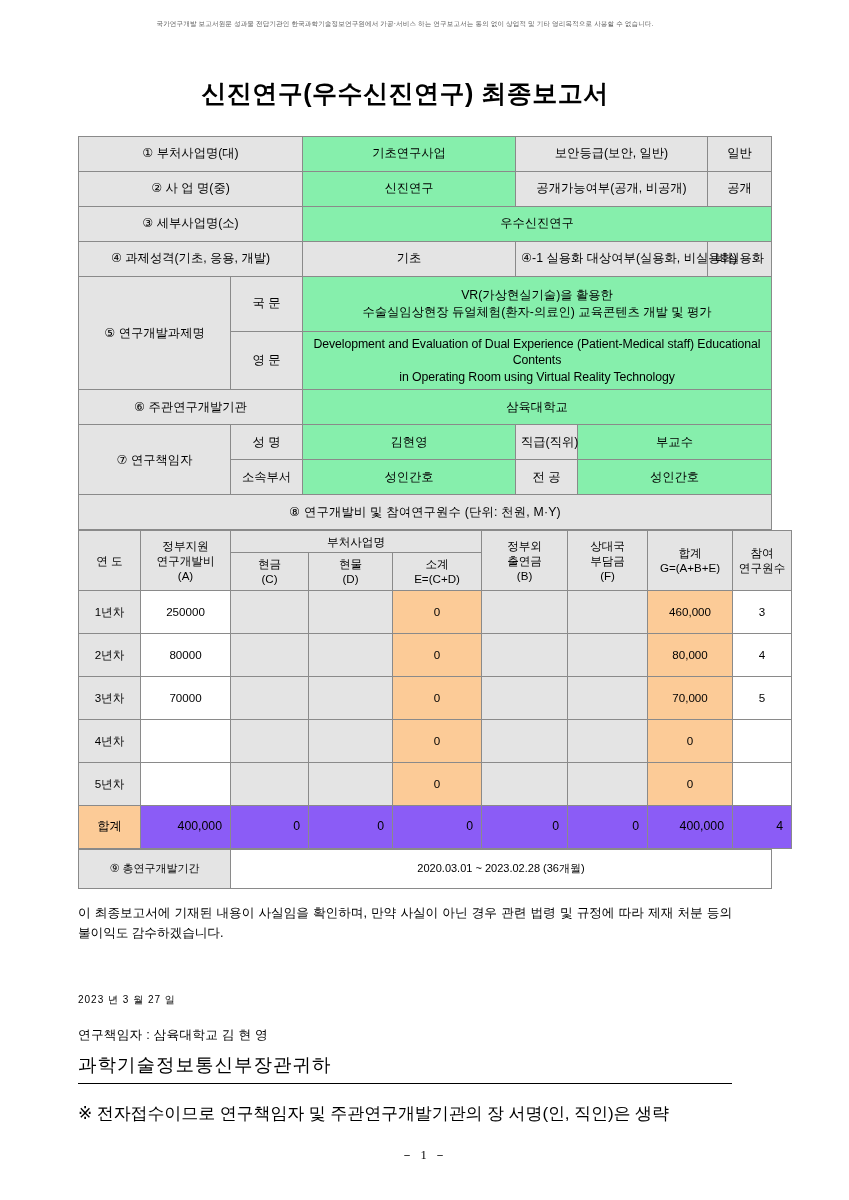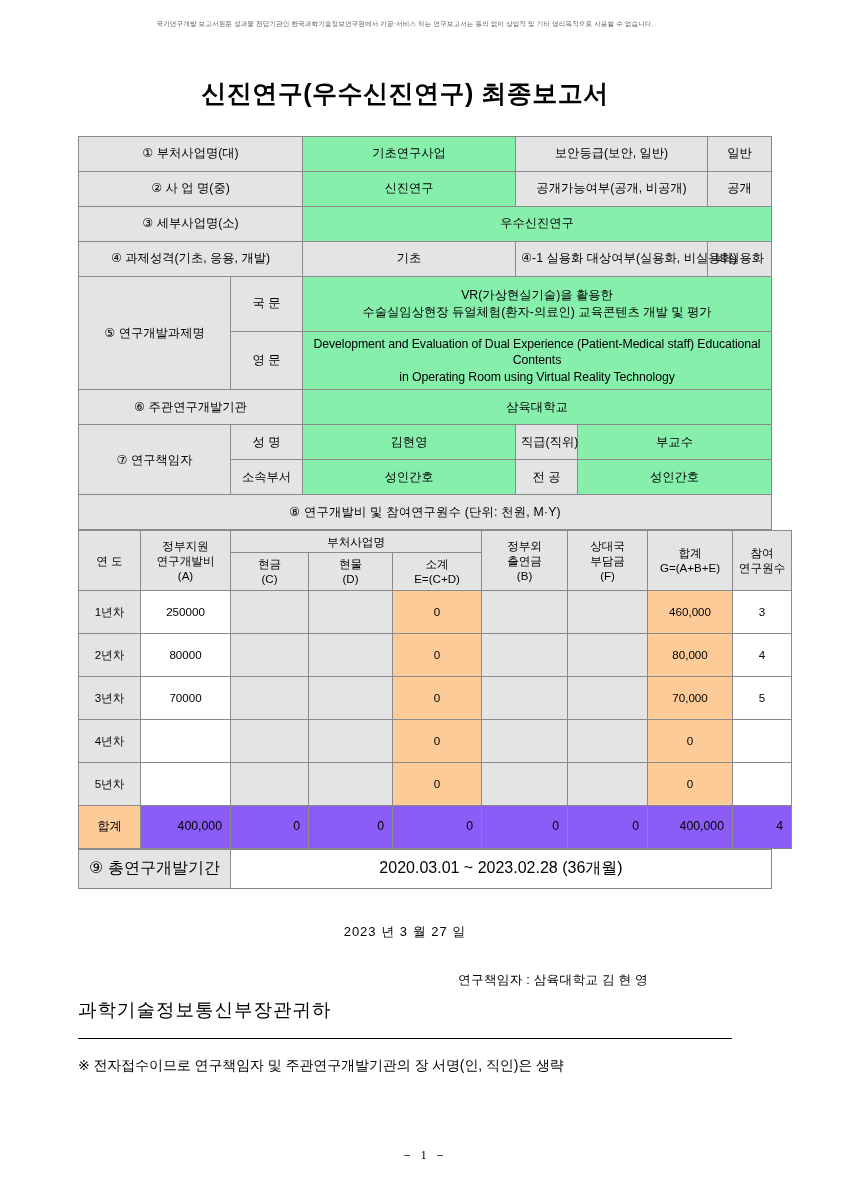--- a/index.html
+++ b/index.html
@@ -137,69 +137,69 @@
     text-align: center;
   }
   
   table.period {
     border-collapse: collapse;
     width: 693px;
     table-layout: fixed;
   }
   table.period td {
     border: 1px solid #8a8a8a;
-    font-size: 16px;
+    font-size: 11px;
     text-align: center;
     vertical-align: middle;
     height: 30px;
     padding: 4px 5px;
   }
   
   .declaration {
     margin-top: 14px;
     font-size: 12.7px;
     line-height: 1.65;
     text-align: justify;
     letter-spacing: -0.1px;
   }
   
   .sig-date {
-    text-align: center;
-    font-size: 13px;
-    margin-top: 34px;
+    text-align: left;
+    font-size: 10px;
+    margin-top: 49px;
     letter-spacing: 1px;
   }
   .sig-line {
-    text-align: right;
+    text-align: left;
     font-size: 12.7px;
-    margin-top: 31px;
+    margin-top: 20px;
     padding-right: 84px;
     letter-spacing: 0.2px;
   }
   .sig-line2 {
     text-align: right;
     font-size: 12.7px;
     margin-top: 18px;
     padding-right: 6px;
     letter-spacing: 0.2px;
   }
   
   .minister-wrap {
     margin-top: 8px;
     border-bottom: 1.6px solid #000;
-    padding-bottom: 16px;
+    padding-bottom: 6px;
   }
   .minister {
     font-size: 18.5px;
     letter-spacing: 1px;
   }
   
   .footnote {
     margin-top: 18px;
-    font-size: 14px;
+    font-size: 17px;
     letter-spacing: -0.1px;
   }
   
   .pagenum {
     position: absolute;
     bottom: 36px;
     left: 0;
     width: 849px;
     text-align: center;
     font-size: 12.5px;
@@ -427,20 +427,21 @@
       <col style="width:541px">
     </colgroup>
     <tbody>
       <tr>
         <td class="lblc" style="background:#e4e4e4">⑨ 총연구개발기간</td>
         <td>2020.03.01 ~ 2023.02.28 (36개월)</td>
       </tr>
     </tbody>
   </table>
 
+  <div class="declaration">이 최종보고서에 기재된 내용이 사실임을 확인하며, 만약 사실이 아닌 경우 관련 법령 및 규정에 따라 제재 처분 등의 불이익도 감수하겠습니다.</div>
 
   <div class="sig-date">2023  년  3  월  27  일</div>
   <div class="sig-line">연구책임자 : 삼육대학교 김 현 영</div>
 
   <div class="minister-wrap">
     <span class="minister">과학기술정보통신부장관</span><span class="minister honorific">귀하</span>
   </div>
 
   <div class="footnote">※ 전자접수이므로 연구책임자 및 주관연구개발기관의 장 서명(인, 직인)은 생략</div>
 

